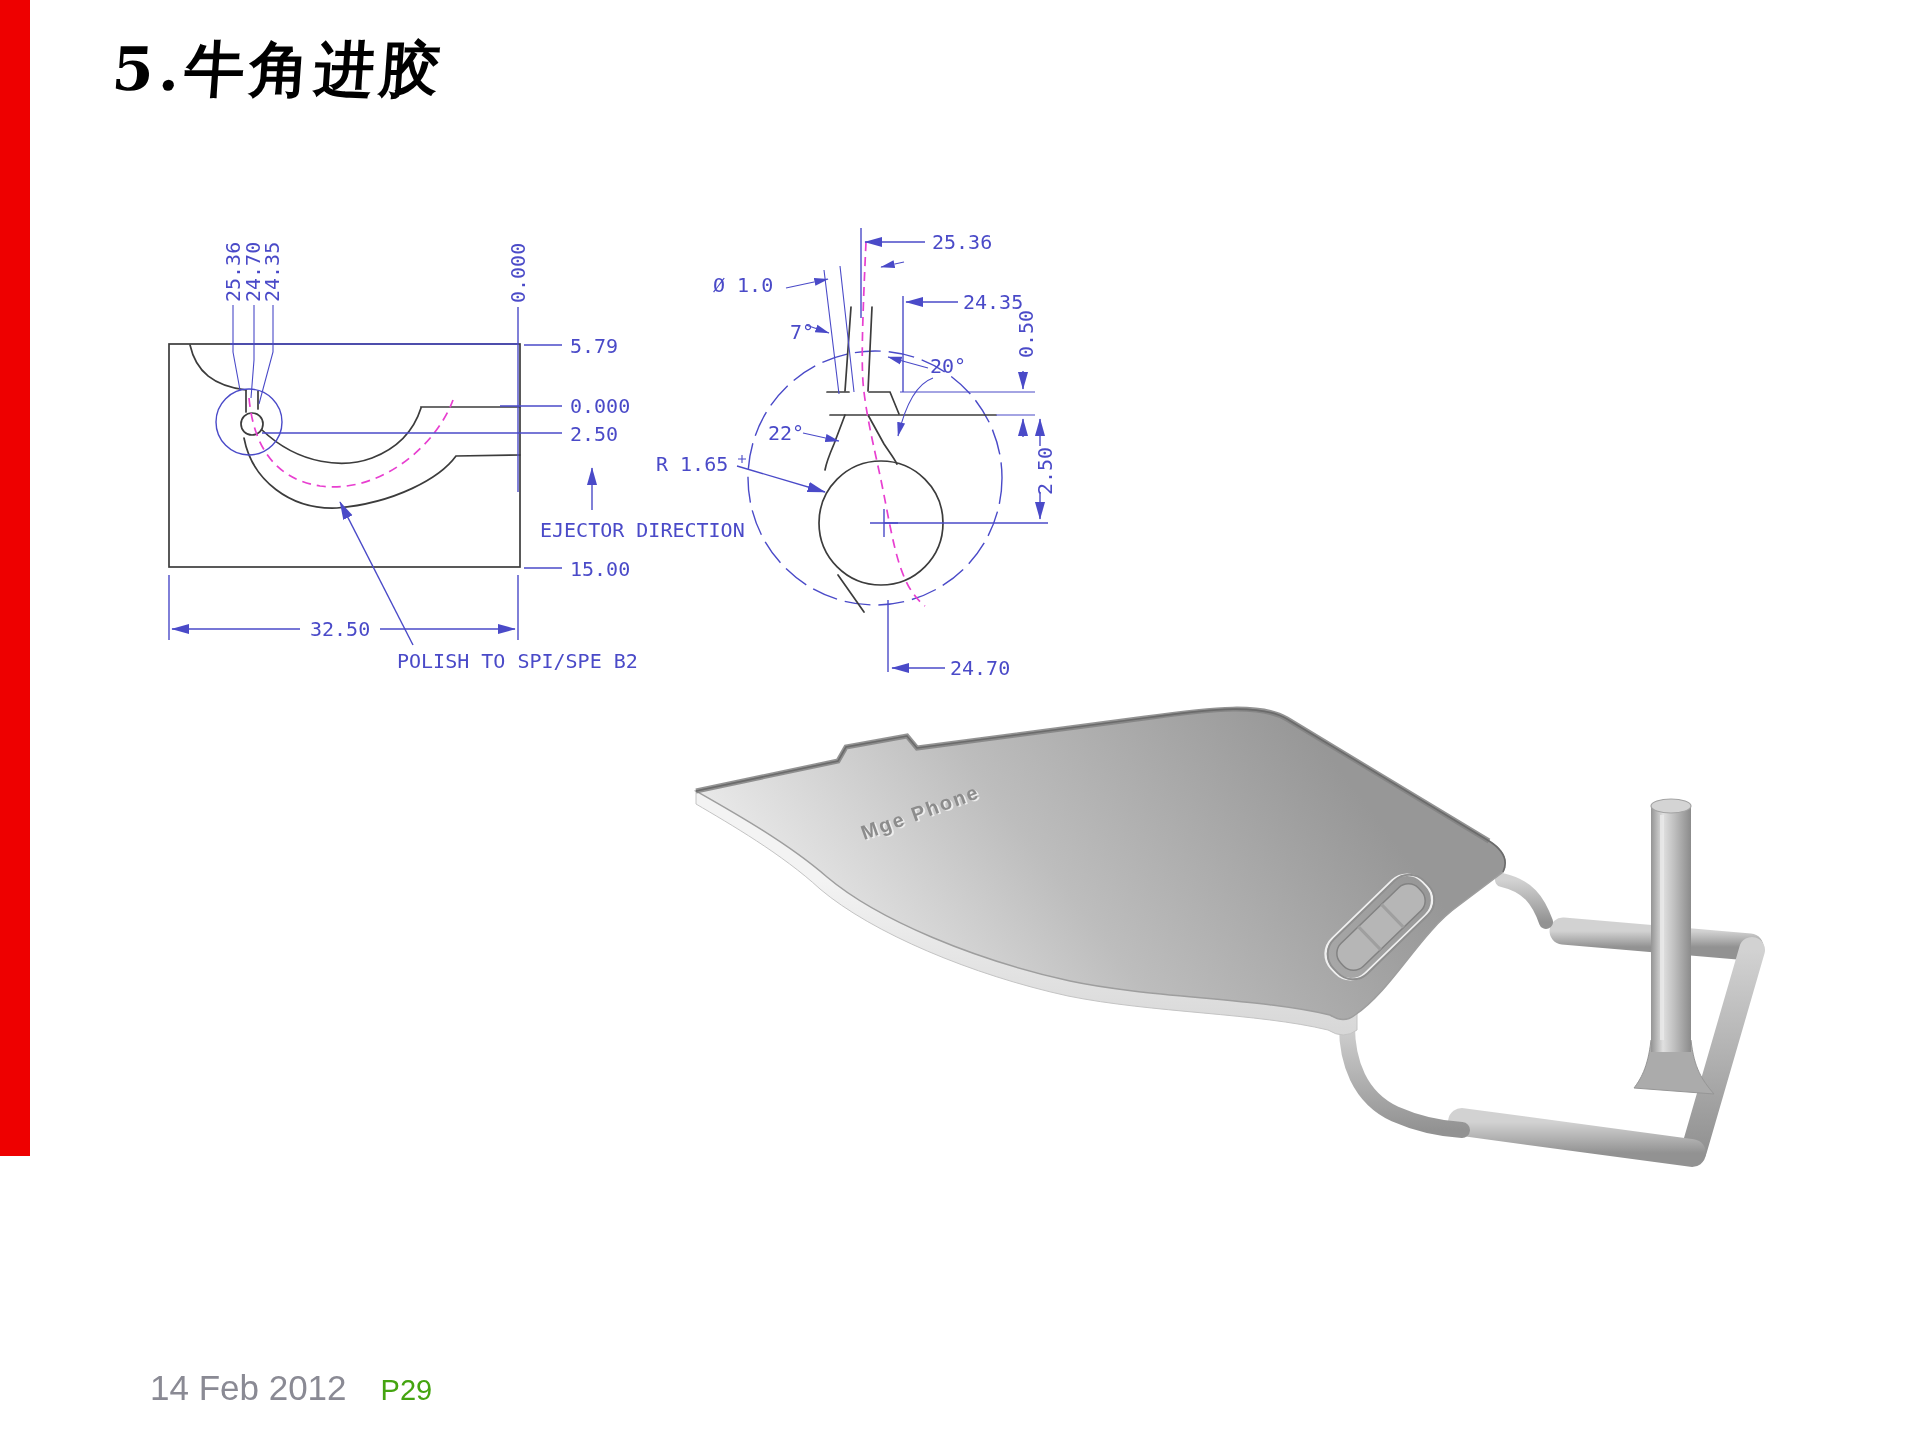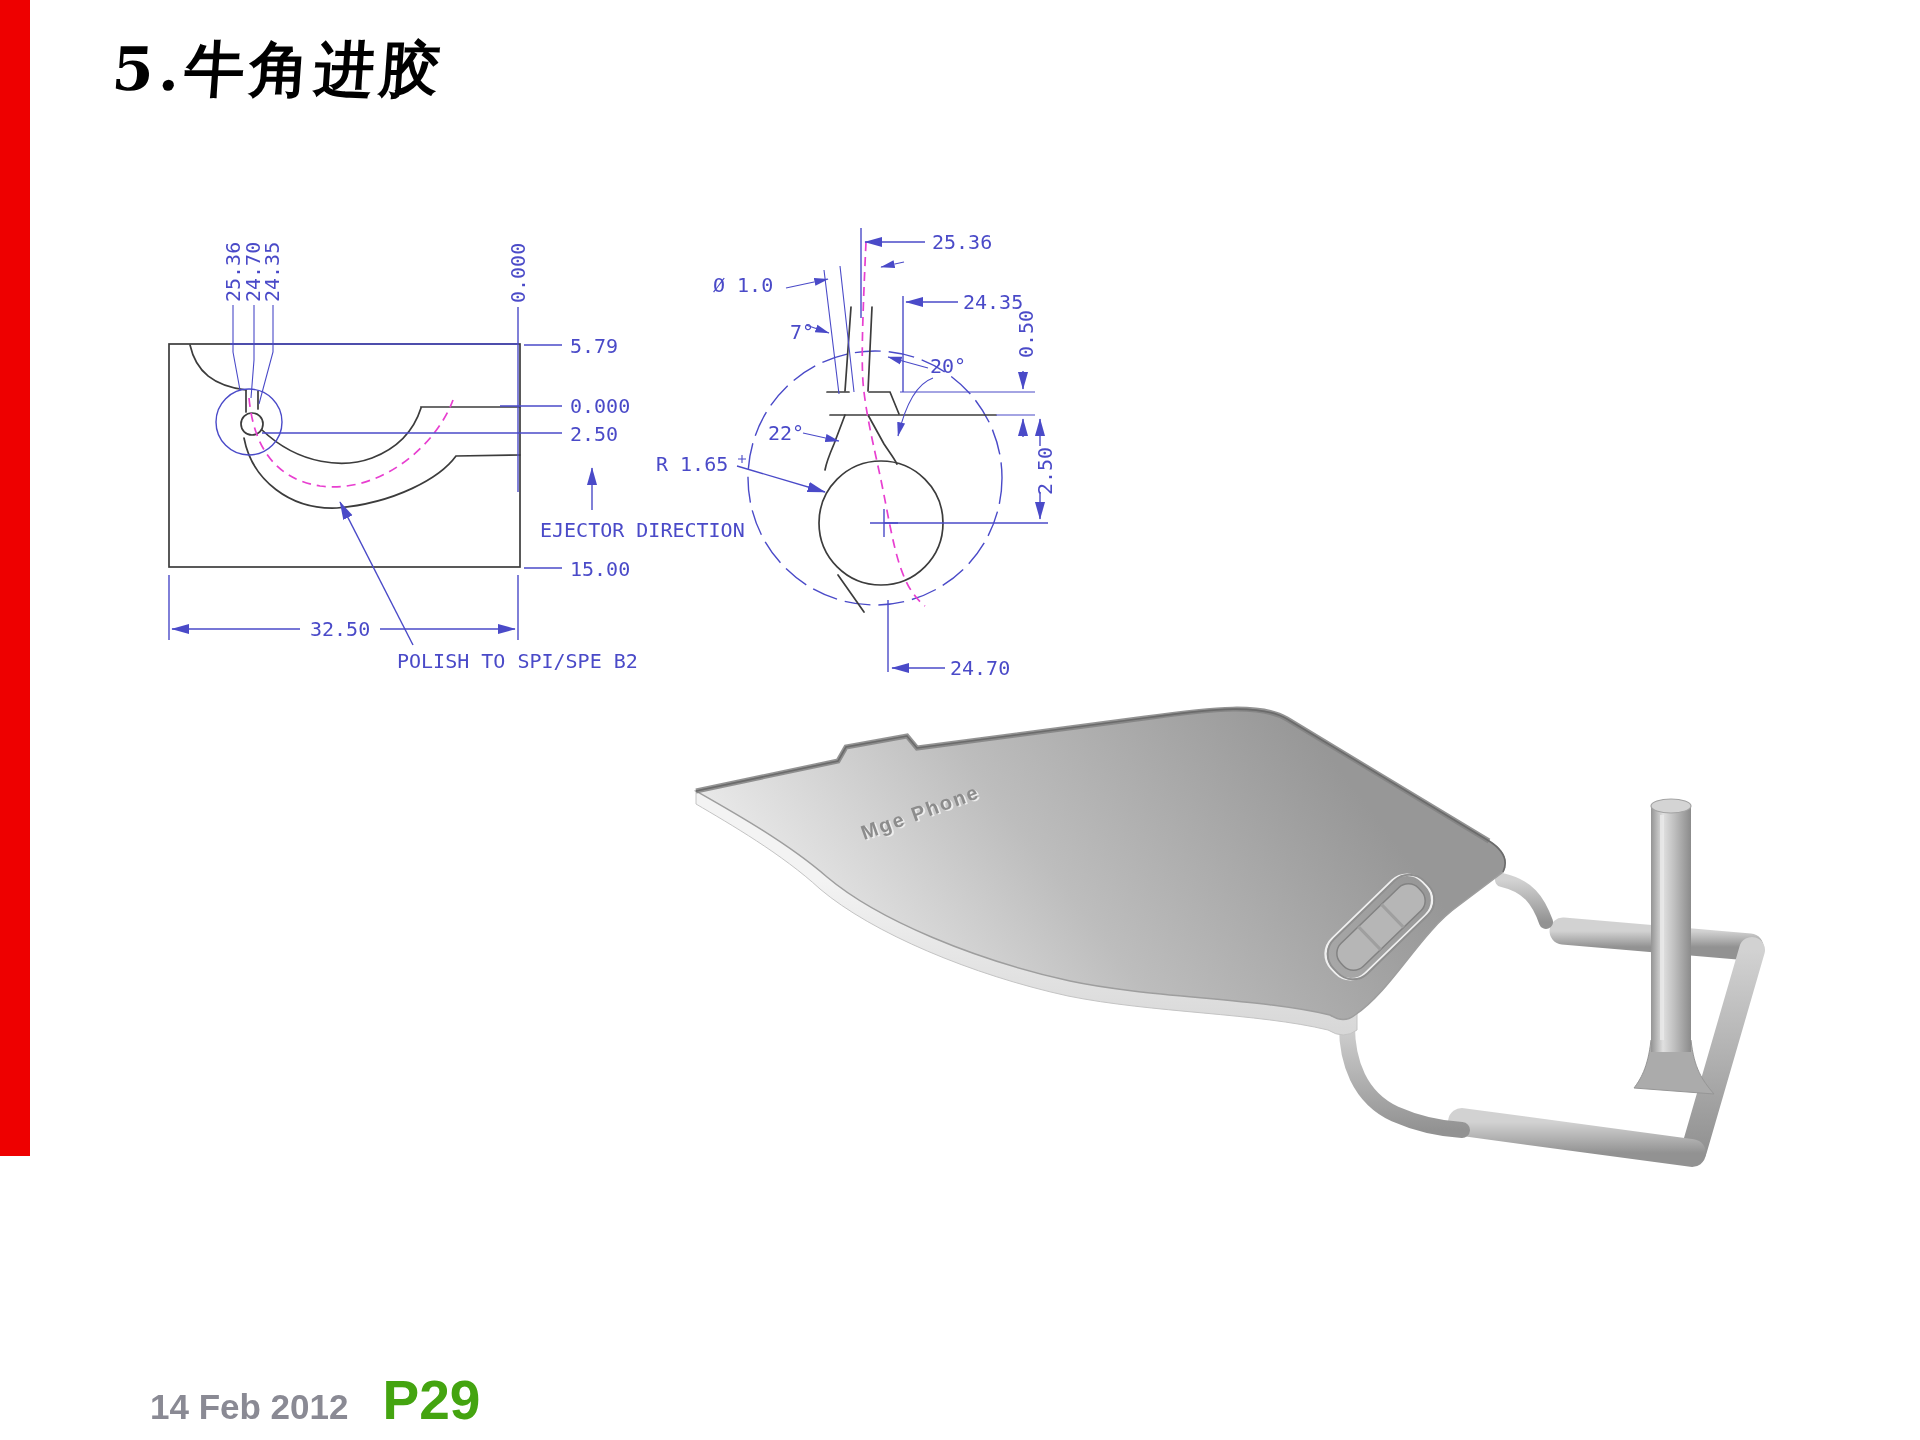--- a/index.html
+++ b/index.html
@@ -2,23 +2,23 @@
 <html style="--accent: #ee0000; --dim: #4a4ac8; --outline: #3c3c3c; --magenta: #e83fd0; --footer-date: #8a8a94; --footer-page: #44a410; --title: #000000;"><head>
 <meta charset="utf-8">
 <style>
   html,body{margin:0;padding:0;width:1920px;height:1440px;background:#ffffff;overflow:hidden;
             font-family:"Liberation Sans", sans-serif;}
   .abs{position:absolute;}
   #accent-bar{left:0;top:0;width:30px;height:1156px;background:var(--accent);}
   #slide-title{left:112px;top:30px;font-family:"DejaVu Serif","Liberation Serif",serif;
                font-weight:bold;font-size:60px;letter-spacing:5px;color:var(--title);
                transform:skewX(-4deg);}
-  #footer{left:150px;top:1368px;display:flex;align-items:baseline;font-weight:bold;}
+  #footer{left:150px;top:1368px;display:flex;align-items:baseline;}
   #footer-date{font-size:35px;color:var(--footer-date);}
-  #footer-page{font-size:55px;color:var(--footer-page);margin-left:34px;}
+  #footer-page{font-size:29px;color:var(--footer-page);margin-left:34px;}
   svg{position:absolute;left:0;top:0;}
   .ln-k{stroke:var(--outline);stroke-width:1.7;fill:none;stroke-linecap:round;}
   .ln-b{stroke:var(--dim);stroke-width:1.4;fill:none;}
   .ln-bt{stroke:var(--dim);stroke-width:1.1;fill:none;}
   .ln-m{stroke:var(--magenta);stroke-width:1.7;fill:none;stroke-dasharray:9 6;}
   .tx{fill:var(--dim);font-family:"DejaVu Sans Mono",monospace;font-size:20px;}
   .mk{fill:var(--dim);}
   .plate-edge{stroke:#818181;stroke-width:5;fill:none;opacity:.85;}
   .plate-edge2{stroke:#6b6b6b;stroke-width:1.6;fill:none;}
   .emb-hi{fill:#ededed;font-family:"Liberation Sans",sans-serif;font-size:20px;letter-spacing:2px;font-weight:bold;}

